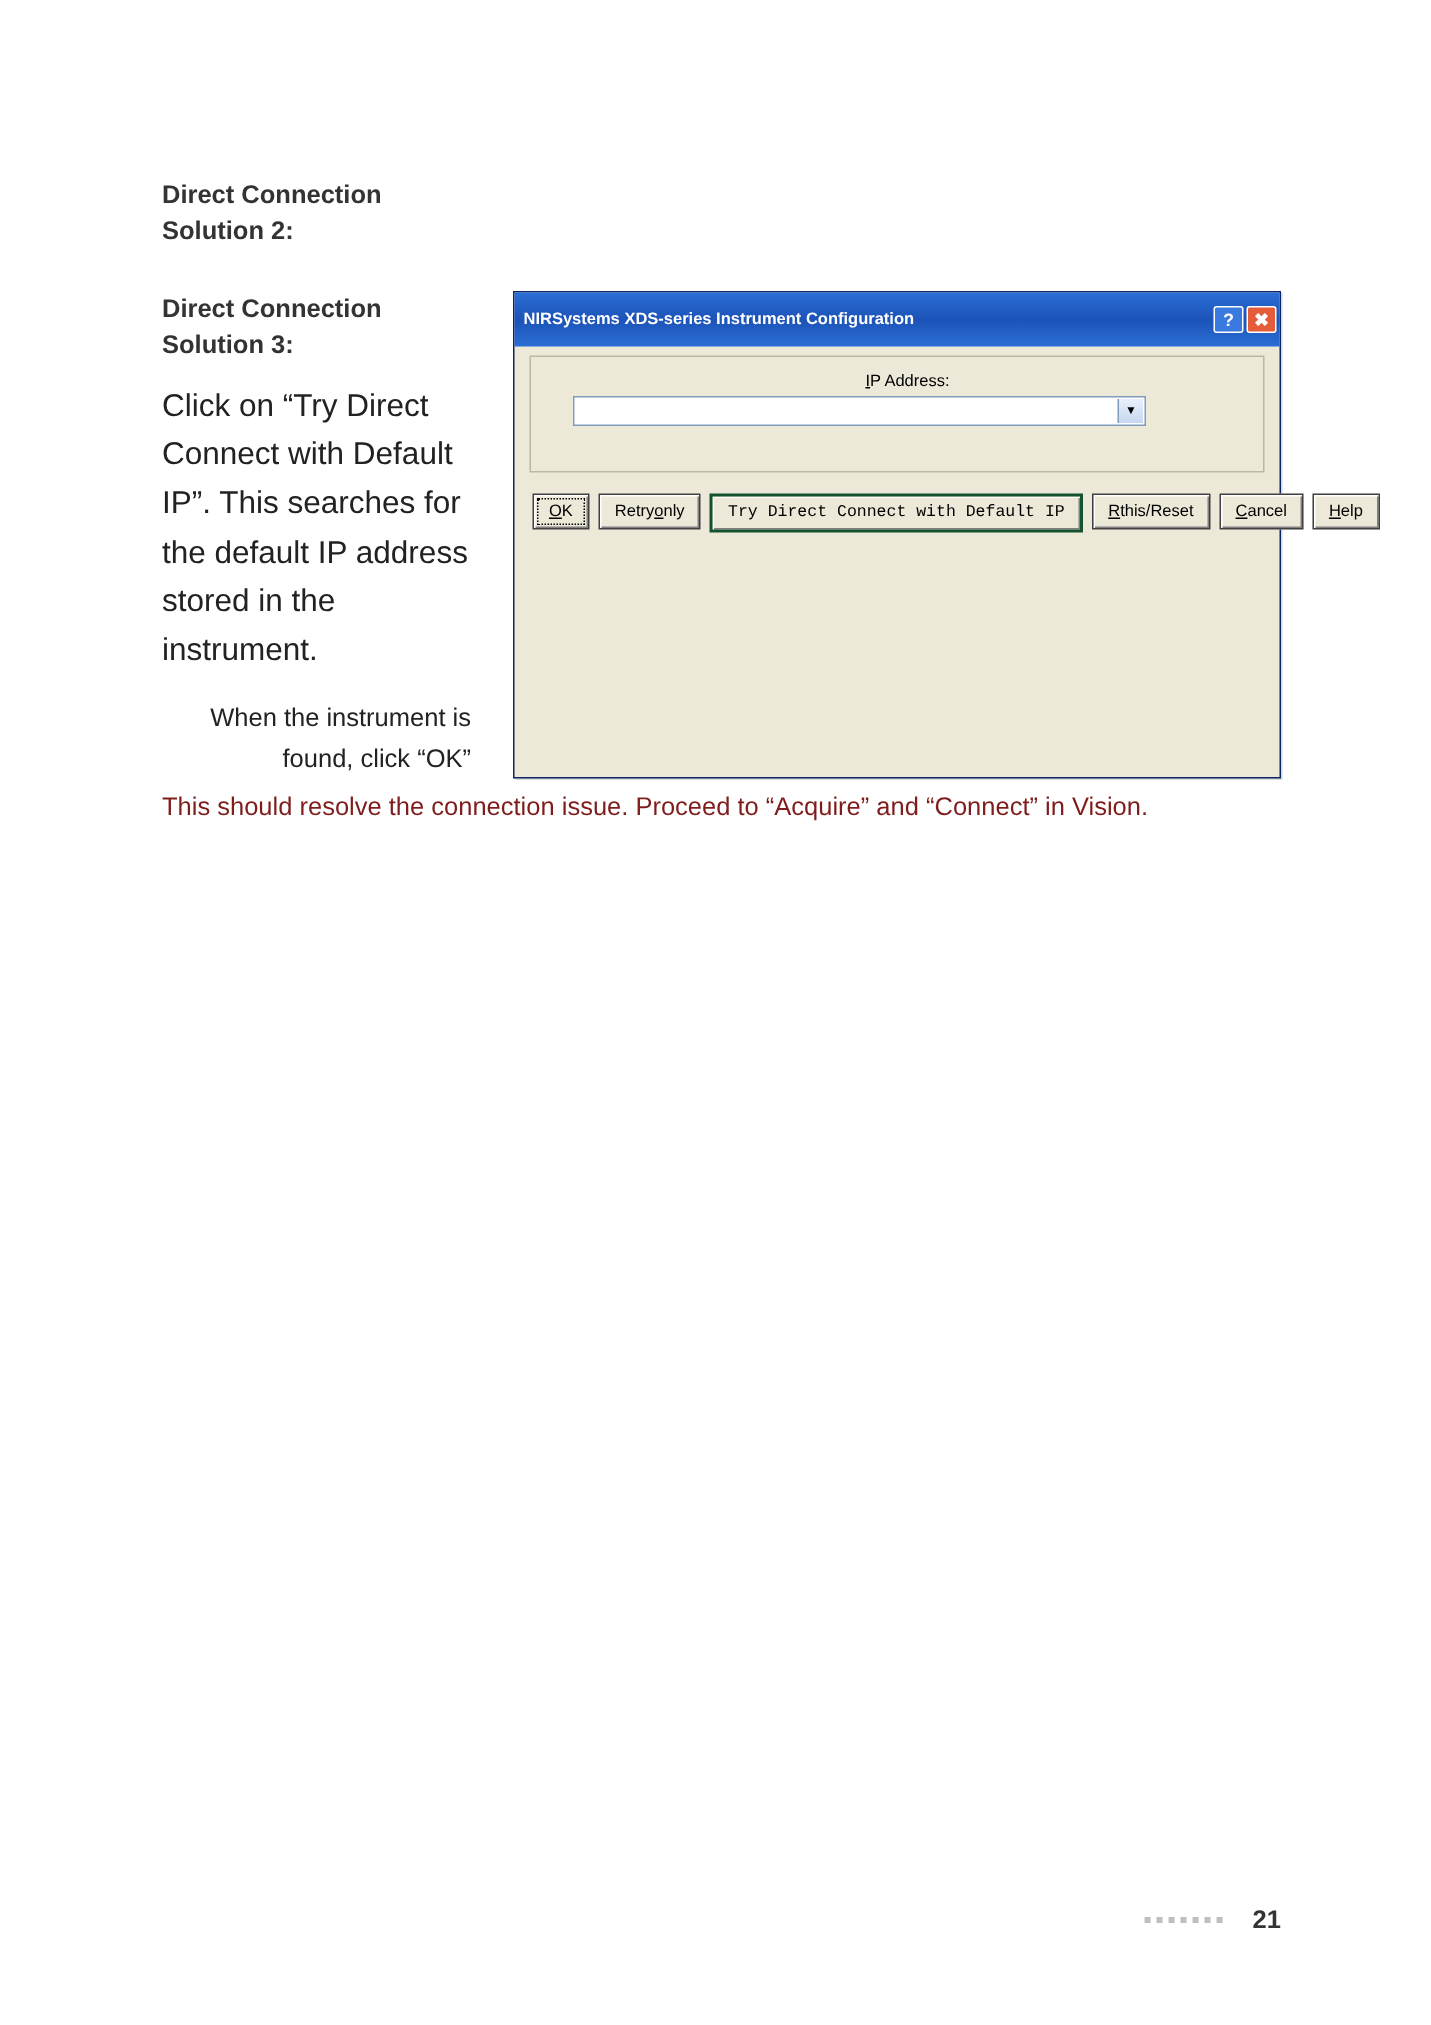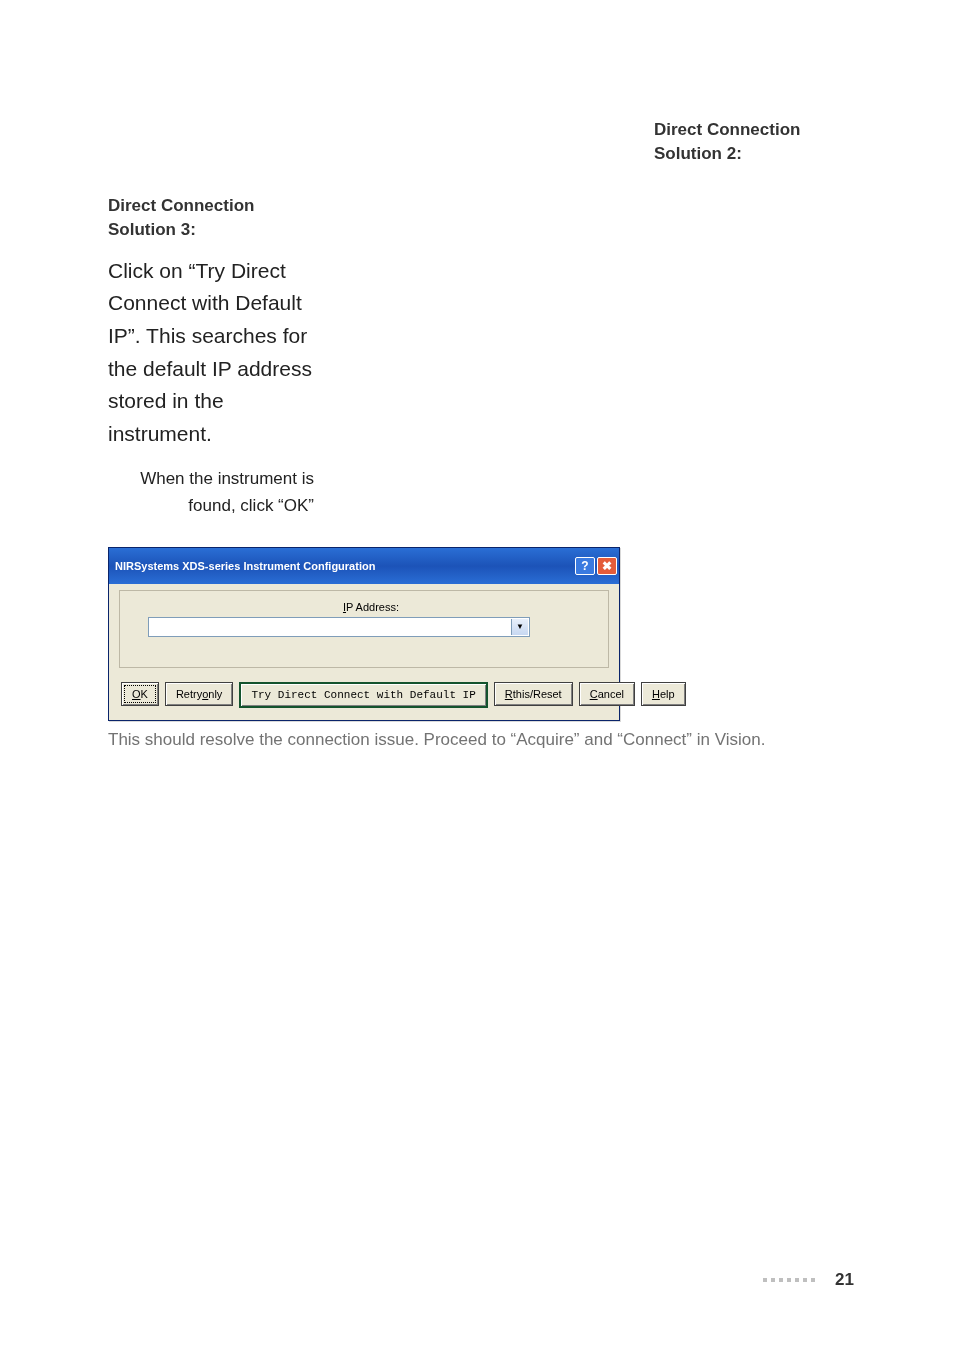--- a/index.html
+++ b/index.html
@@ -4,29 +4,29 @@
 <style>
   html,body{margin:0;padding:0;background:#fff;}
   .page{
     width:954px;height:1350px;
     box-sizing:border-box;
     padding:118px 100px 60px 108px;
     position:relative;
     font-family:"Segoe UI","Frutiger","Helvetica Neue",Arial,sans-serif;
     color:#222;
   }
-  .row1{display:flex;gap:52px;justify-content:flex-end;}
+  .row1{display:flex;gap:52px;}
   .row1 .h{font-weight:700;color:#333;font-size:17px;line-height:1.4;width:200px;flex:none;}
   .row1 .body{font-size:17px;line-height:1.55;color:#222;flex:1;}
-  .row2{display:flex;gap:28px;margin-top:28px;flex-direction:column;}
+  .row2{display:flex;gap:28px;margin-top:28px;}
   .row2 .leftcol{width:206px;flex:none;}
   .row2 .leftcol .h{font-weight:700;color:#333;font-size:17px;line-height:1.45;}
   .row2 .leftcol .body{font-size:21px;line-height:1.55;color:#222;margin-top:12px;}
   .row2 .leftcol .body2{font-size:17px;line-height:1.55;color:#222;margin-top:16px;text-align:right;}
-  .below{font-size:17px;line-height:1.55;color:#737373;margin-top:6px;}
+  .below{font-size:17px;line-height:1.55;color:#7f1d1d;margin-top:6px;}
   
   .dlg{
     width:510px;flex:none;
     border:1px solid #0a246a;
     background:#ece9d8;
     font-family:Tahoma,Arial,sans-serif;
     box-shadow:1px 1px 0 rgba(0,0,0,.15);
   }
   .titlebar{
     height:36px;

